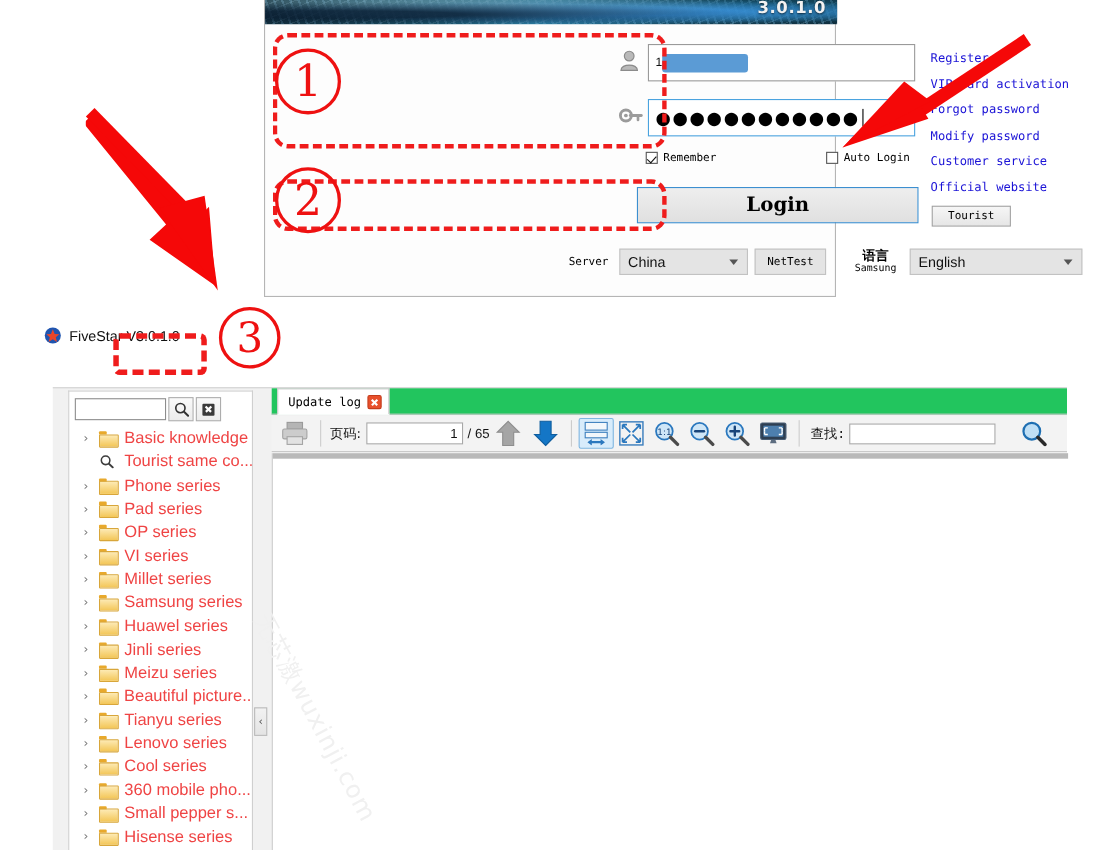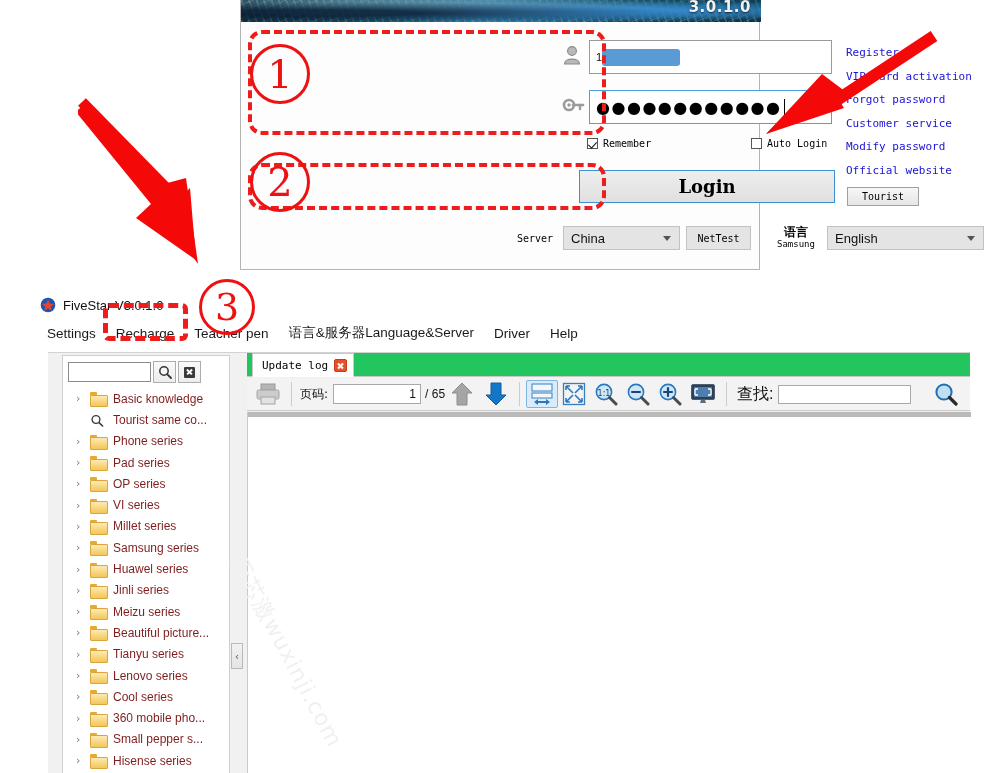--- a/index.html
+++ b/index.html
@@ -237,21 +237,21 @@
     content:""; position:absolute; left:0; top:0; width: 7px; height:3px;
     background:#e8a92c; border-radius: 1px 1px 0 0;
   }
   .tw-folder::after {
     content:""; position:absolute; left:0; top:2.5px; width:16px; height:10.5px;
     background: linear-gradient(#fde9b0, #f6c council); background: linear-gradient(#fdeab4,#f3c657);
     border: 1px solid #d8a63a; border-radius: 1px;
   }
   .tw-searchicon { width:16px; height:13px; margin-right:7px; flex:none; position:relative; }
   .tree-label {
-    font-family:"Liberation Sans", sans-serif; font-size: 12px; color:#7f1d1d;
+    font-family:"Liberation Sans", sans-serif; font-size: 15px; color:#ef4444;
     white-space:nowrap; overflow:hidden;
   }
 
   
   #tree-collapse {
     position:absolute; left: 183px; top: 290px; width: 12px; height: 26px;
     background: linear-gradient(#f2f2f2,#e4e4e4); border:1px solid #b9b9b9;
     display:flex; align-items:center; justify-content:center;
     font-family:"DejaVu Sans", sans-serif; font-size: 10px; color:#555;
     cursor:pointer;
@@ -298,21 +298,21 @@
   #page-num-box {
     width: 88px; height: 20px; border:1px solid #a8a8a8; background:#fff;
     display:flex; align-items:center; justify-content:flex-end; padding-right:4px;
     font-family:"Liberation Sans", sans-serif; font-size: 12px; color:#111; flex:none;
   }
   #page-total {
     font-family:"Liberation Sans", sans-serif; font-size: 12px; color:#111;
     margin-left: 4px; flex:none;
   }
   #find-label {
-    font-family:Liberation Sans, sans-serif; font-size: 16px; color:#111; margin-left:4px; flex:none;
+    font-family:Liberation Mono, monospace; font-size: 12px; color:#111; margin-left:4px; flex:none;
   }
   #find-input {
     width: 133px; height: 19px; border:1px solid #a8a8a8; background:#fff; margin-left:4px; flex:none;
   }
 
   #doc-area {
     position:absolute; left:0; top: 59px; width: 723px; bottom:0;
     background:#fff; border-left:1px solid #c9c9c9;
   }
   #doc-scroll-top {
@@ -362,22 +362,22 @@
       <div id="pass-input">
         <span>●●●●●●●●●●●●</span>
           <span id="pass-caret"></span>
       </div>
     </div>
 
     <div id="login-links">
       <span class="link">Register</span>
       <span class="link">VIP card activation</span>
       <span class="link">Forgot password</span>
+      <span class="link">Modify password</span>
       <span class="link">Customer service</span>
-      <span class="link">Modify password</span>
       <span class="link">Official website</span>
     </div>
     <div id="tourist-btn">Tourist</div>
 
     <div id="login-btn">Login</div>
 
     <div id="checkbox-row">
       <label class="cbx-wrap" style="left:0; top:0;">
         <span class="cbx checked"></span>
         <span class="cbx-label">Remember</span>
@@ -409,28 +409,20 @@
     <div id="app-titlebar">
       <span id="app-icon">
         <svg width="16" height="16" viewBox="0 0 16 16">
           <circle cx="8" cy="8" r="7.3" fill="#1f55b0"></circle>
           <path d="M8 2.4 L9.7 6.6 L14 6.9 L10.7 9.6 L11.8 13.8 L8 11.3 L4.2 13.8 L5.3 9.6 L2 6.9 L6.3 6.6 Z" fill="#e8452a"></path>
         </svg>
       </span>
       <span id="app-title">FiveStar V3.0.1.0</span>
     </div>
 
-    <div id="app-menubar">
-      <span class="menu-item">Settings</span>
-      <span class="menu-item">Recharge</span>
-      <span class="menu-item">Teacher pen</span>
-      <span class="menu-item">语言&amp;服务器Language&amp;Server</span>
-      <span class="menu-item">Driver</span>
-      <span class="menu-item">Help</span>
-    </div>
 
     <div id="app-body">
 
       <div id="tree-panel">
         <div id="tree-search-row">
           <div id="tree-search-input" title=""></div>
           <div class="tree-sbtn">
             <svg width="14" height="14" viewBox="0 0 14 14">
               <circle cx="6" cy="6" r="4.2" fill="none" stroke="#333" stroke-width="1.5"></circle>
               <path d="M9.3 9.3 L13 13" stroke="#333" stroke-width="1.8" stroke-linecap="round"></path>

